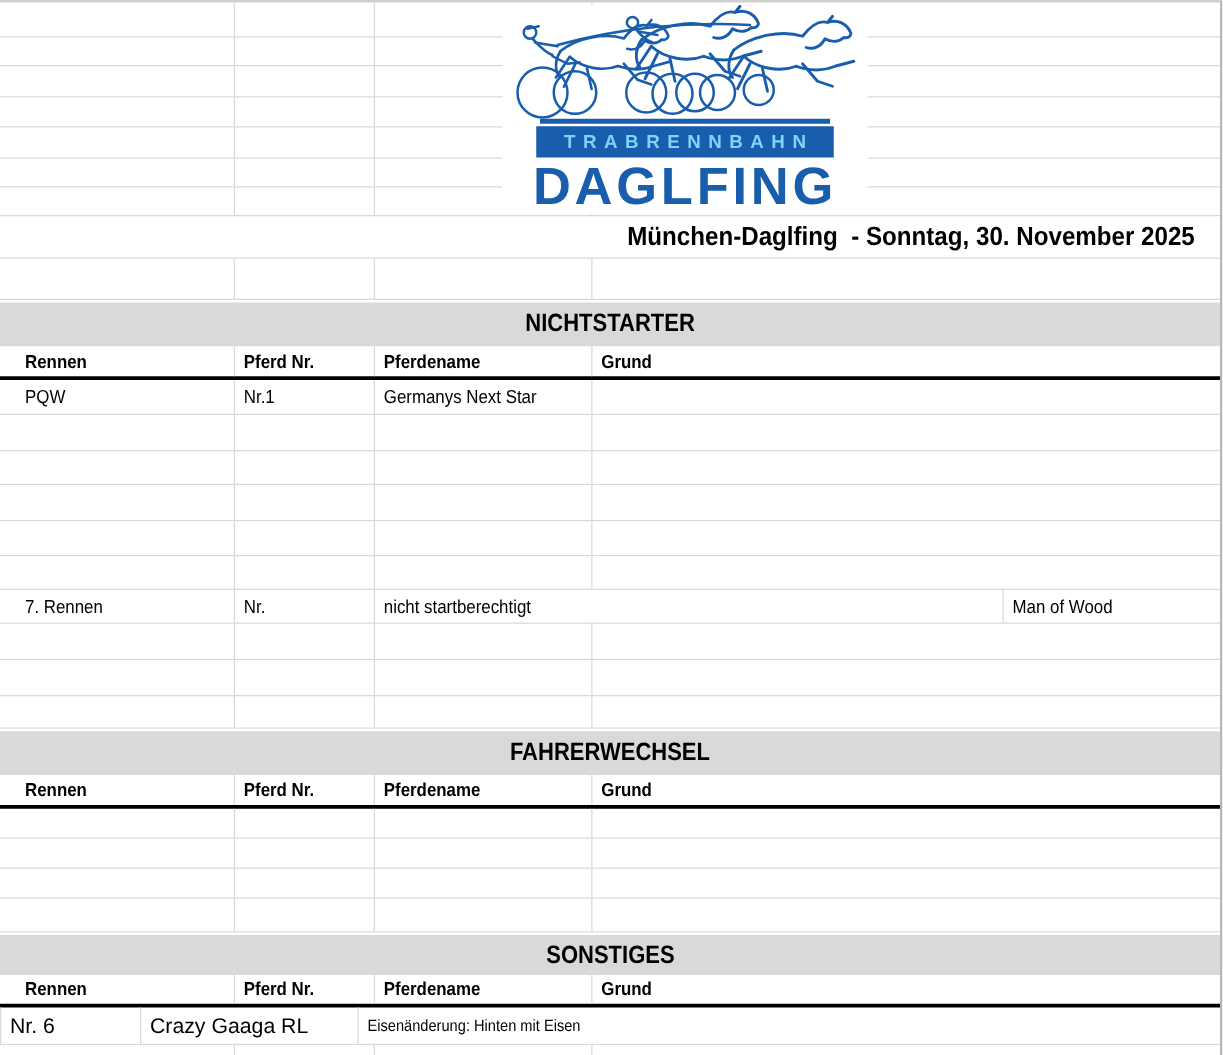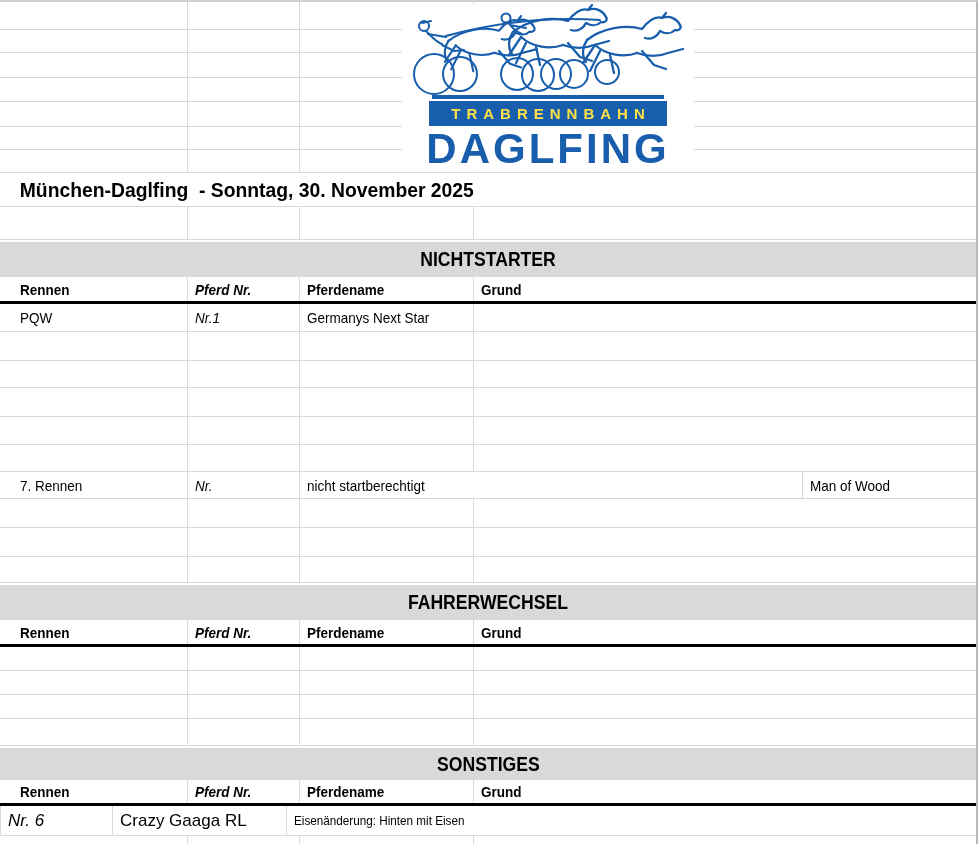--- a/index.html
+++ b/index.html
@@ -20,48 +20,48 @@
     color:#000;
   }
   .r{
     display:flex;
     box-sizing:border-box;
     border-bottom:1px solid var(--grid,#d9d9d9);
     align-items:center;
   }
   .c{box-sizing:border-box;height:100%;display:flex;align-items:center;overflow:hidden;}
   .c1{width:187px;padding-left:20px;}
-  .c2{width:112px;border-left:1px solid var(--grid,#d9d9d9);padding-left:7px;font-style:italic;}
+  .c2{width:112px;border-left:1px solid var(--grid,#d9d9d9);padding-left:7px;}
   .c3{width:174px;border-left:1px solid var(--grid,#d9d9d9);padding-left:7px;}
   .c4{flex:1;border-left:1px solid var(--grid,#d9d9d9);padding-left:7px;}
   .head{border-bottom:3px solid #000;}
   .head .t{font-weight:bold;}
   .t{font-size:15px;white-space:pre;line-height:1;}
   .cond{display:inline-block;transform:scaleX(.9);transform-origin:0 50%;}
   .ccenter{display:inline-block;transform:scaleX(.92);transform-origin:50% 50%;}
-  .title-row{justify-content:flex-start;}
+  .title-row{justify-content:flex-end;}
   .title-text{font-weight:bold;font-size:21px;white-space:pre;}
   .secbar{
     background:var(--secbg,#d9d9d9);
     border-top:2px solid #fff;
     border-bottom:none;
     justify-content:center;
   }
   .sect{font-weight:bold;font-size:20px;white-space:pre;transform:scaleX(.88);transform-origin:50% 50%;display:inline-block;}
   .big{font-size:17px;}
   .small{font-size:13px;}
   
   .logo{
     position:absolute;left:402px;top:2px;width:292px;height:167px;
     background:#fff;text-align:center;
   }
   .logo svg{display:block;margin:0 auto;color:var(--blue,#185eac);}
   .brandbar{
     width:238px;height:25px;margin:1px auto 0 auto;
-    background:var(--blue,#185eac);color:#fde047;
+    background:var(--blue,#185eac);color:#7dd3fc;
     font-weight:bold;font-size:15px;letter-spacing:6px;
     line-height:25px;text-align:center;padding-left:6px;box-sizing:border-box;
     white-space:pre;
   }
   .brandname{
     color:var(--blue,#185eac);
     font-weight:bold;font-size:42px;letter-spacing:3px;
     line-height:44px;margin-top:1px;white-space:pre;
   }
 </style>

